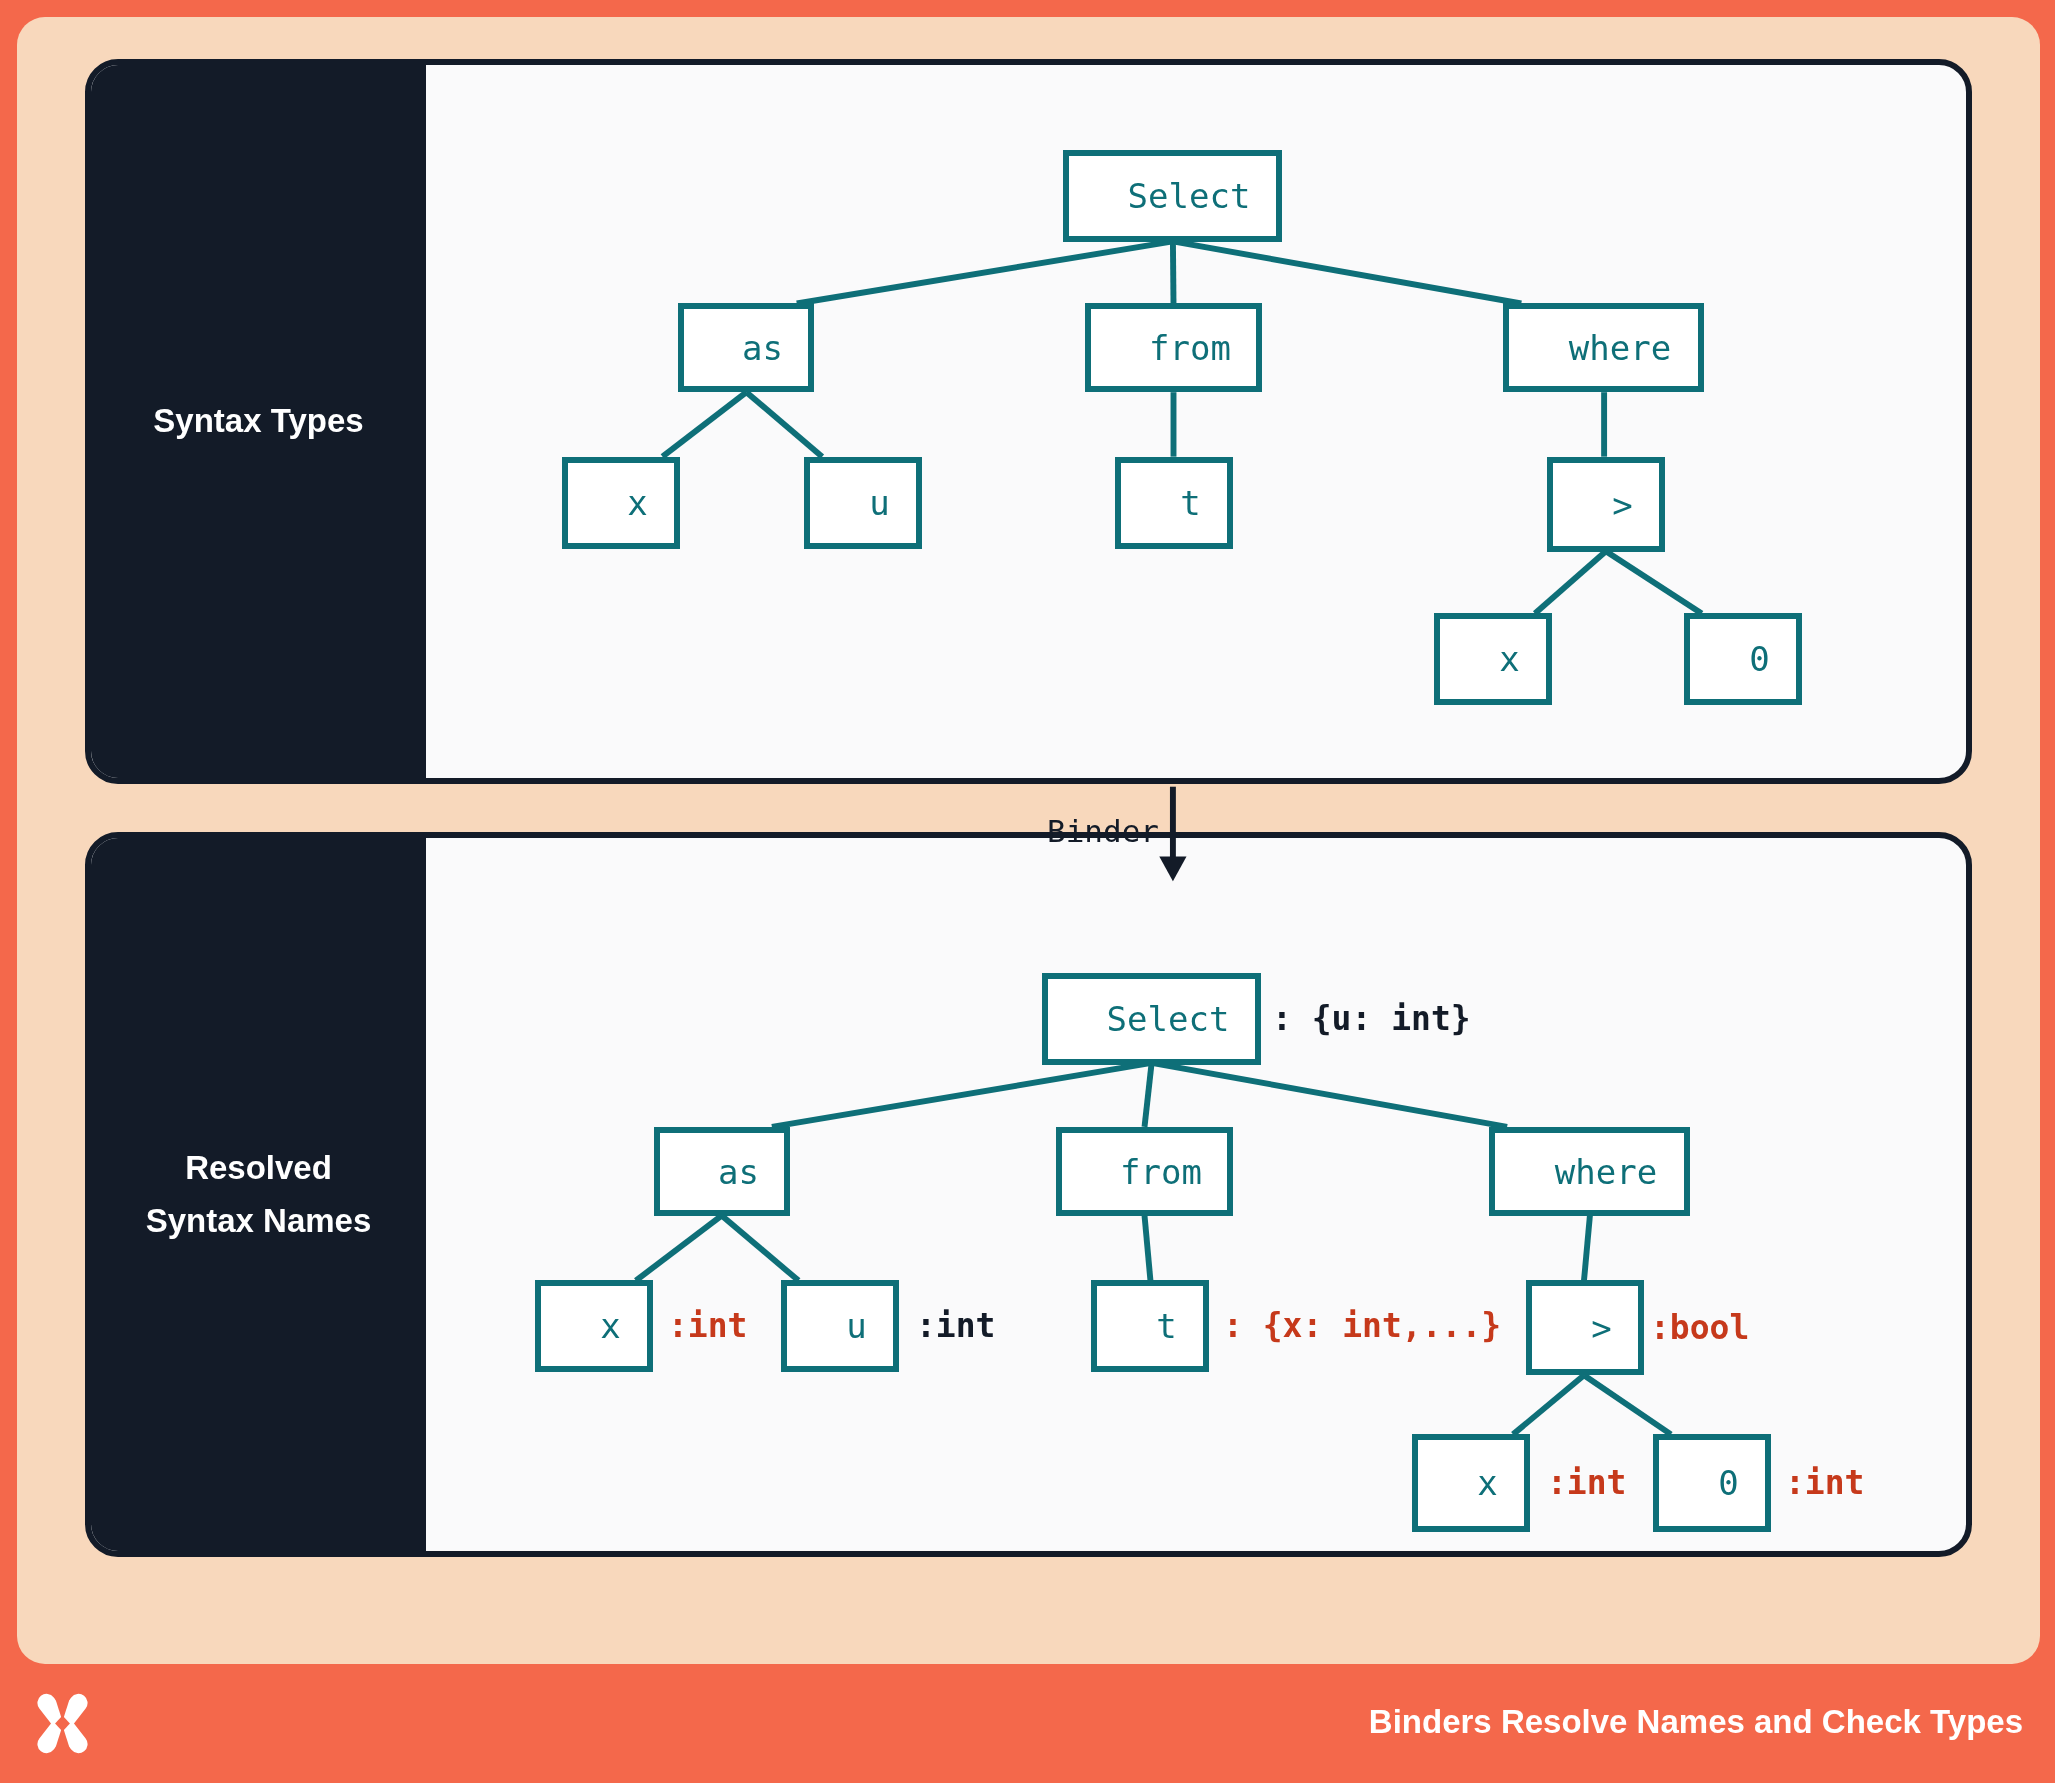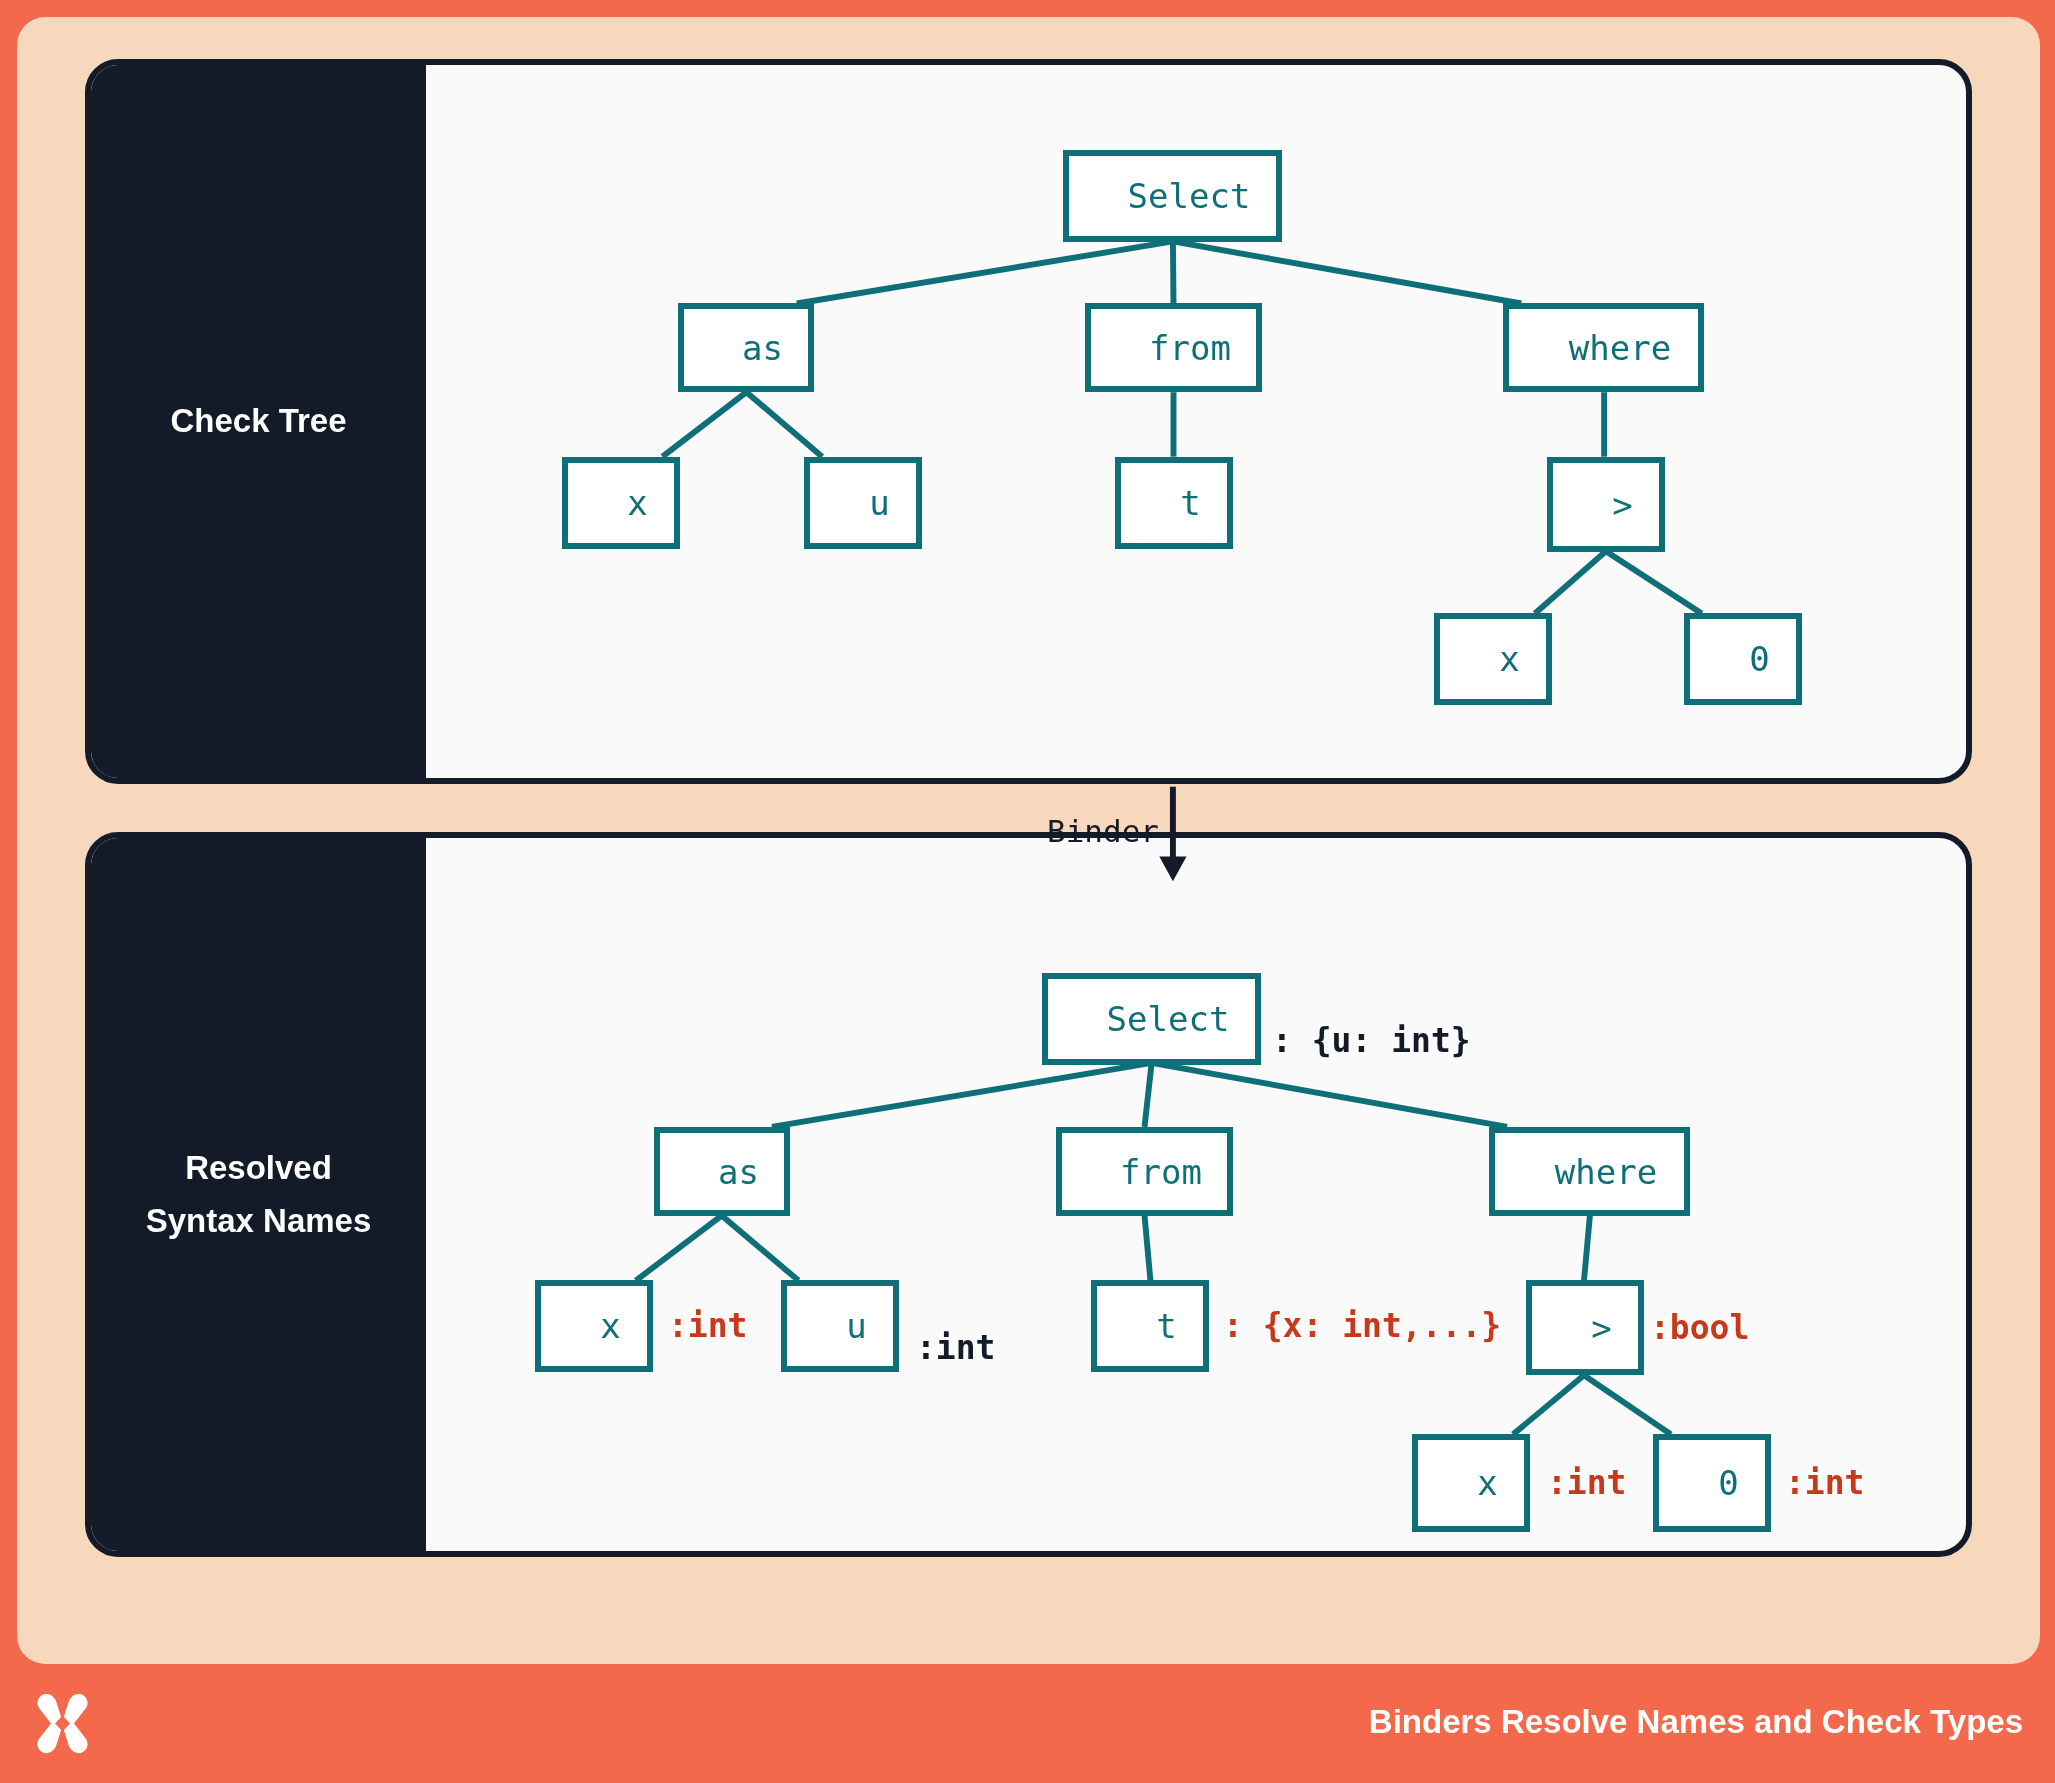--- a/index.html
+++ b/index.html
@@ -36,39 +36,39 @@
     position:absolute;background:var(--node-bg);
     border:6px solid var(--teal);box-sizing:border-box;
     display:flex;align-items:center;justify-content:center;
     font-family:"DejaVu Sans Mono", monospace;font-size:34px;color:var(--teal);padding-left:33px;
   }
   .ann{
     position:absolute;height:47px;line-height:47px;white-space:pre;
     font-family:"DejaVu Sans Mono", monospace;font-weight:bold;font-size:33px;
   }
   .ann.red{color:var(--red);}
-  .ann.navy{color:var(--navy);margin-top:22px;}
+  .ann.navy{color:var(--navy);}
   .binder-label{
     position:absolute;left:1047px;top:808px;height:47px;line-height:47px;
     font-family:"DejaVu Sans Mono", monospace;font-size:31px;color:var(--navy);
   }
   .footer-title{
     position:absolute;right:33px;top:1699px;height:45px;line-height:45px;
     color:var(--white);font-weight:bold;font-size:33px;
   }
   .logo{position:absolute;left:34px;top:1693px;width:57px;height:61px;}
 </style>
 </head>
 <body>
 
 <div class="peach-bg"></div>
 
 <div class="panel top">
   <div class="sidebar">
-    <div>Check Tree</div>
+    <div>Syntax Types</div>
   </div>
 </div>
 
 <div class="panel bottom">
   <div class="sidebar">
     <div>Resolved</div>
     <div>Syntax Names</div>
   </div>
 </div>
 

